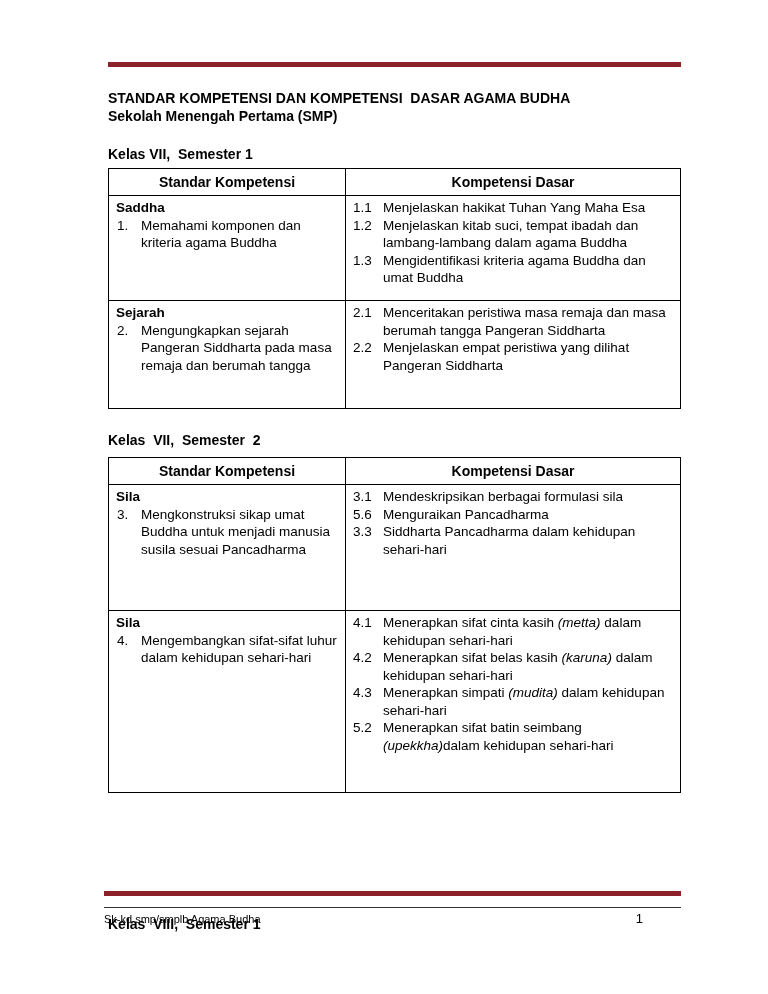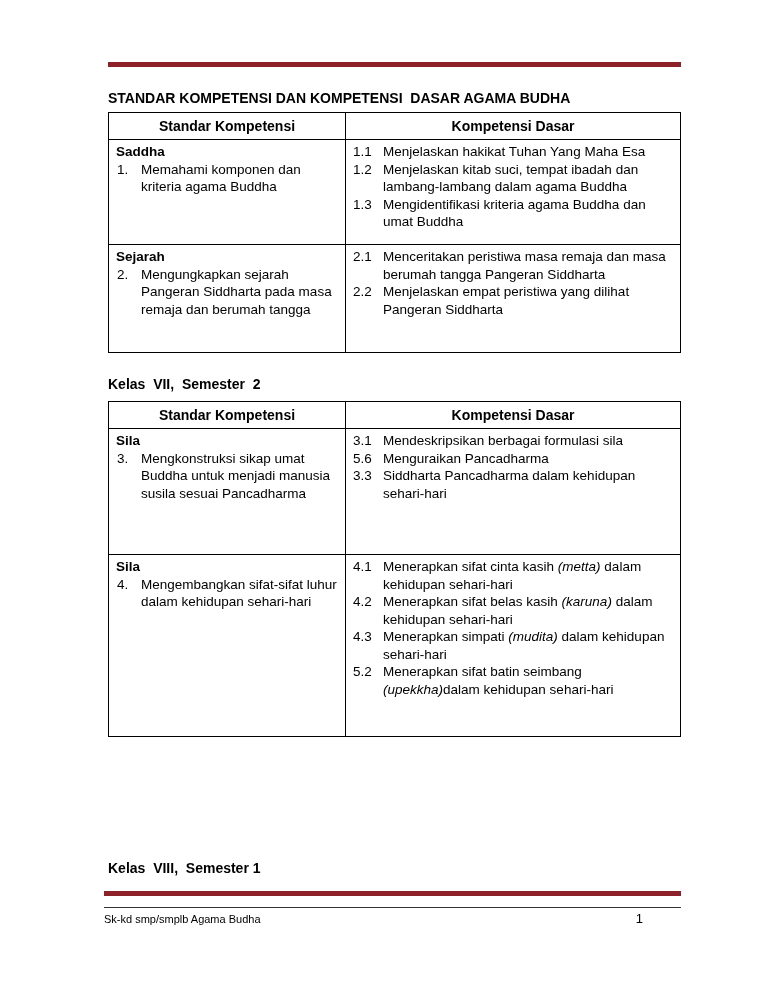--- a/index.html
+++ b/index.html
@@ -75,22 +75,24 @@
   .footer-page { font-size: 13px; margin-right: 38px; }
 </style>
 </head>
 <body>
 
 <div class="content">
 
   <div class="top-rule"></div>
 
   <div class="doc-title">STANDAR KOMPETENSI DAN KOMPETENSI  DASAR AGAMA BUDHA</div>
+  <div class="doc-subtitle">Sekolah Menengah Pertama (SMP)</div>
 
   <div id="sec1">
+    <div class="sec-heading">Kelas VII,  Semester 1</div>
     <table class="sk-table">
       <colgroup>
           <col class="c1">
           <col class="c2">
         </colgroup>
       <thead>
         <tr>
           <th>Standar Kompetensi</th>
           <th>Kompetensi Dasar</th>
         </tr>

